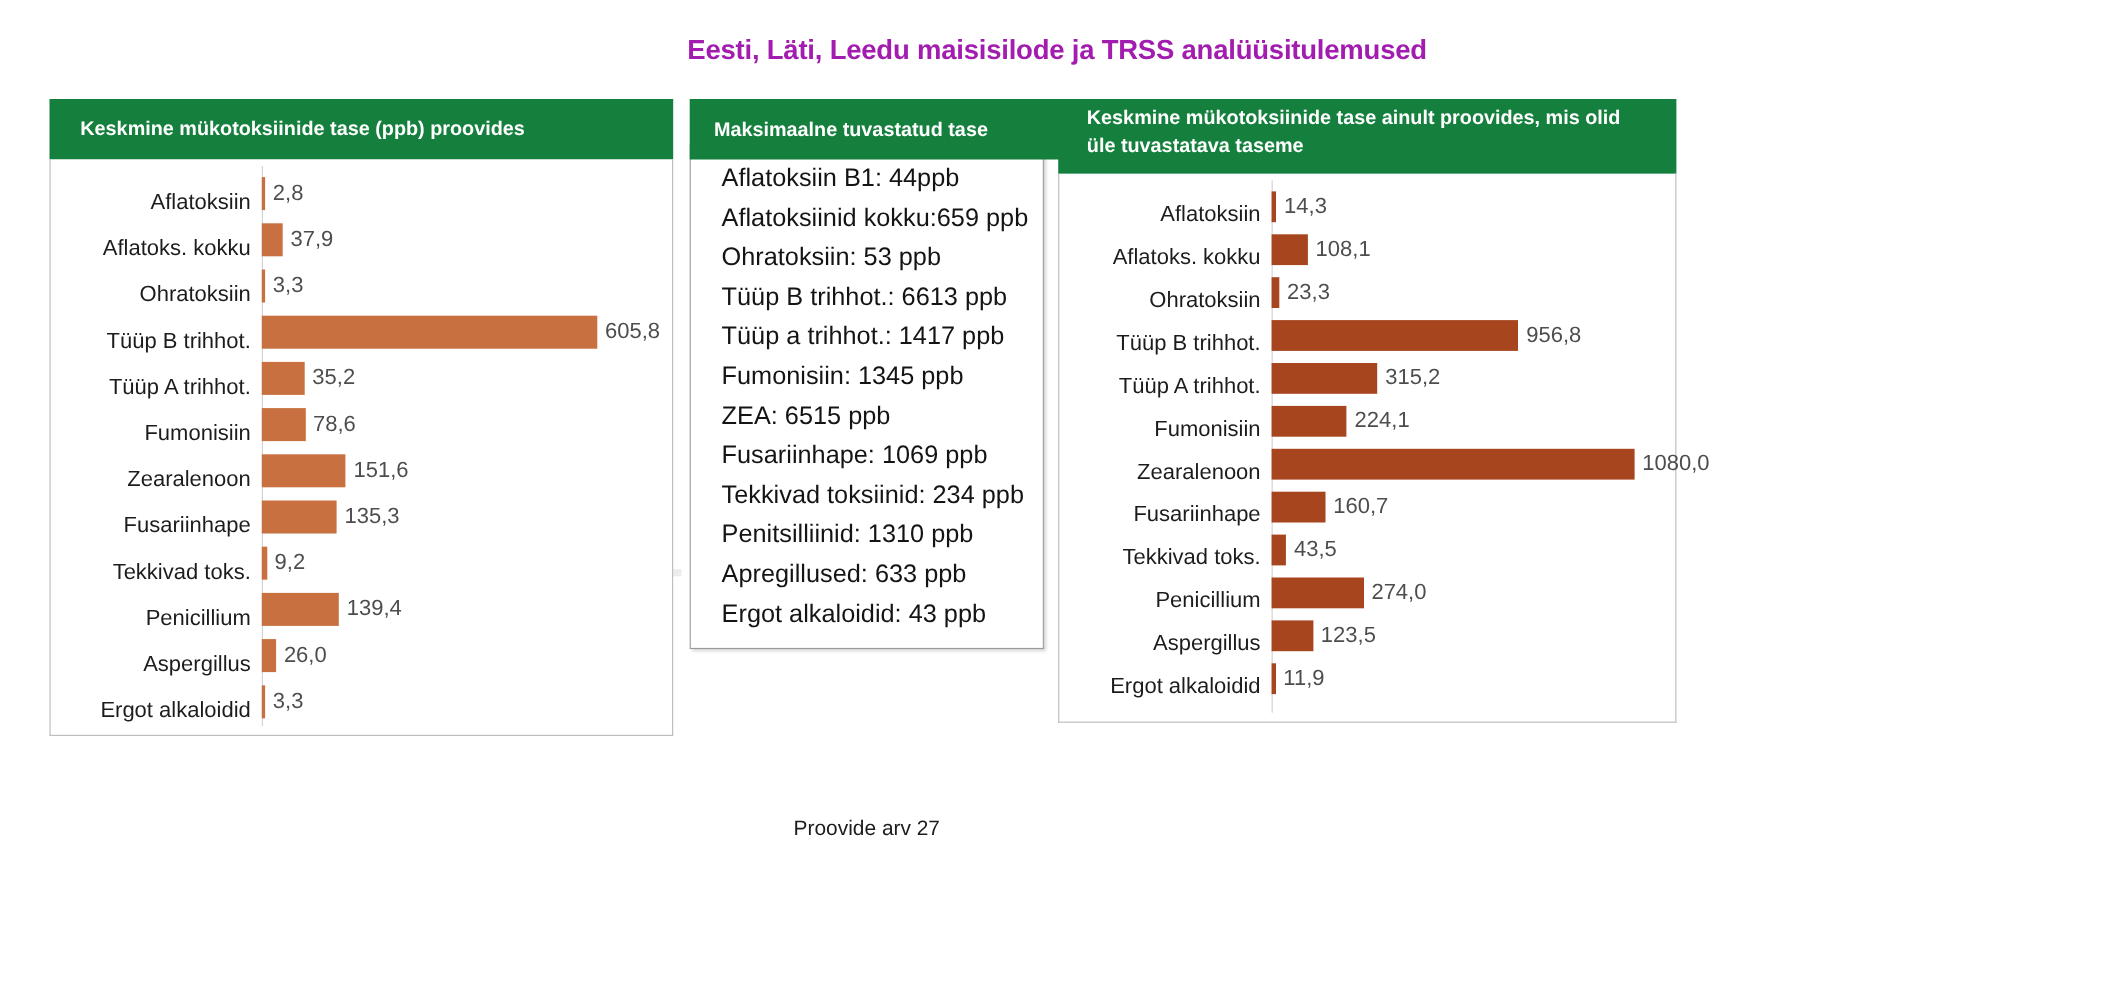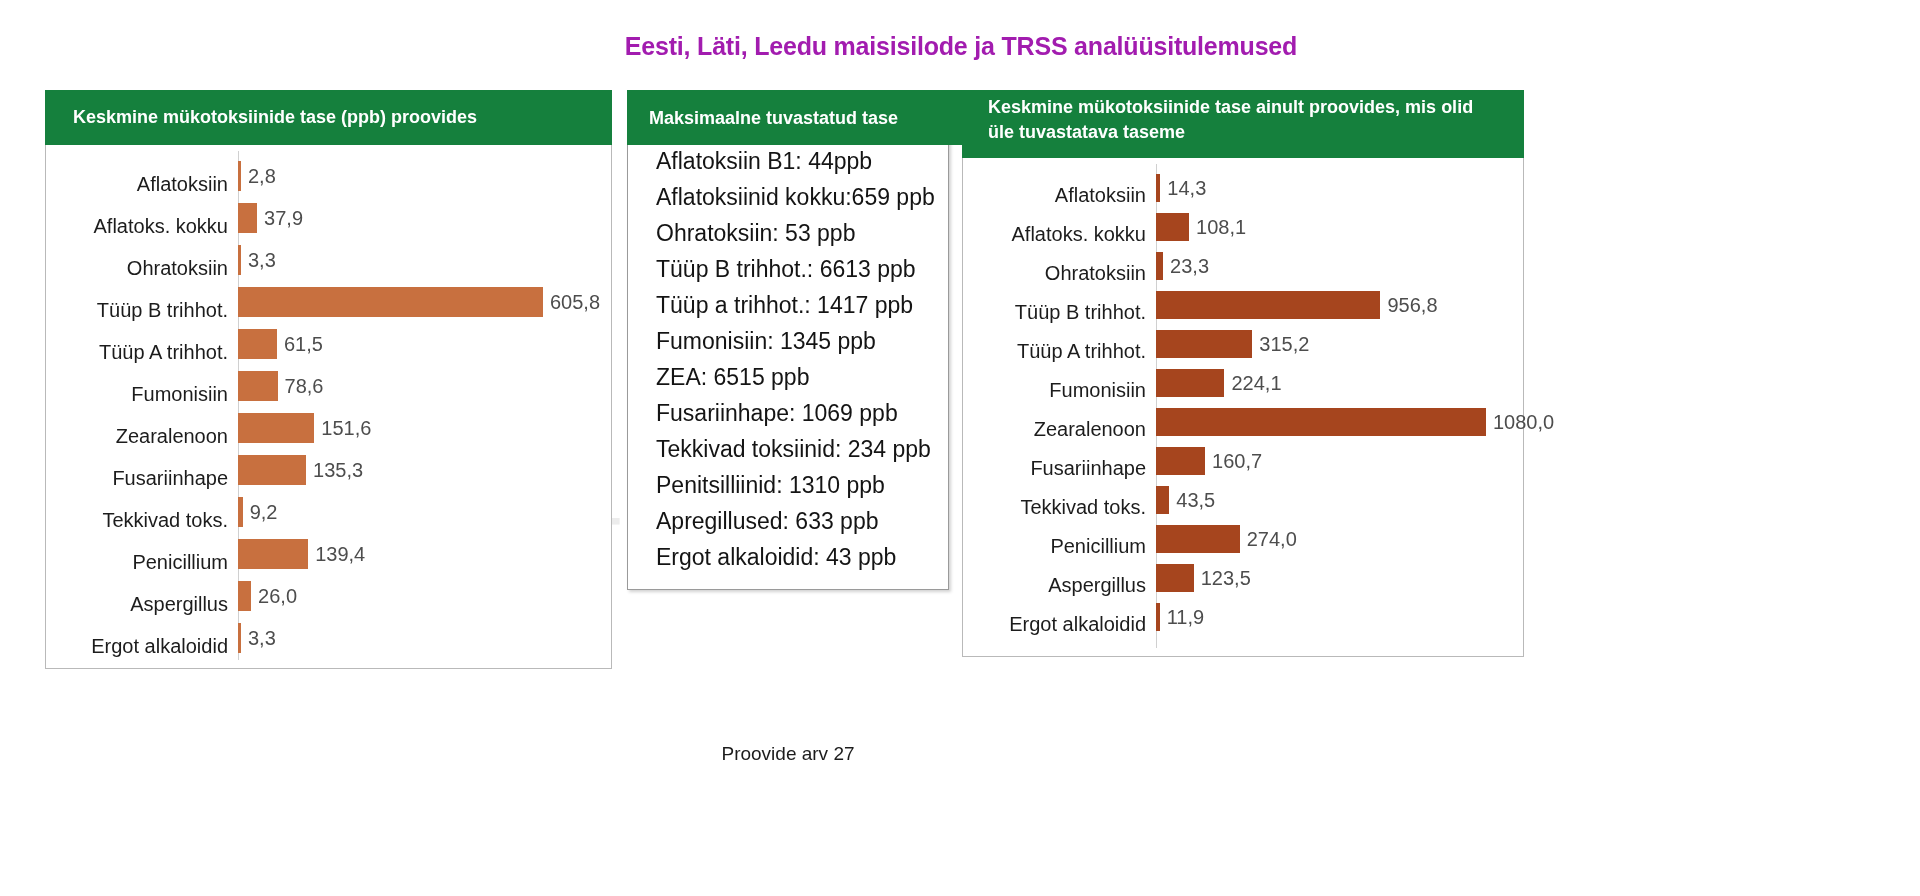--- a/index.html
+++ b/index.html
@@ -153,21 +153,21 @@
             <div class="row-label" style="width: 192px;">Tüüp B trihhot.</div>
             <div class="bar-area">
               <div class="bar" style="width: 305px; background: rgb(200, 112, 63); height: 30px;"></div>
               <div class="bar-value" style="left: 305px;">605,8</div>
             </div>
           </div>
           <div class="row" style="top: 178px; height: 42px;">
             <div class="row-label" style="width: 192px;">Tüüp A trihhot.</div>
             <div class="bar-area">
               <div class="bar" style="width: 38.9683px; background: rgb(200, 112, 63); height: 30px;"></div>
-              <div class="bar-value" style="left: 38.9683px;">61,5</div>
+              <div class="bar-value" style="left: 38.9683px;">35,2</div>
             </div>
           </div>
           <div class="row" style="top: 220px; height: 42px;">
             <div class="row-label" style="width: 192px;">Fumonisiin</div>
             <div class="bar-area">
               <div class="bar" style="width: 39.5725px; background: rgb(200, 112, 63); height: 30px;"></div>
               <div class="bar-value" style="left: 39.5725px;">78,6</div>
             </div>
           </div>
           <div class="row" style="top: 262px; height: 42px;">

